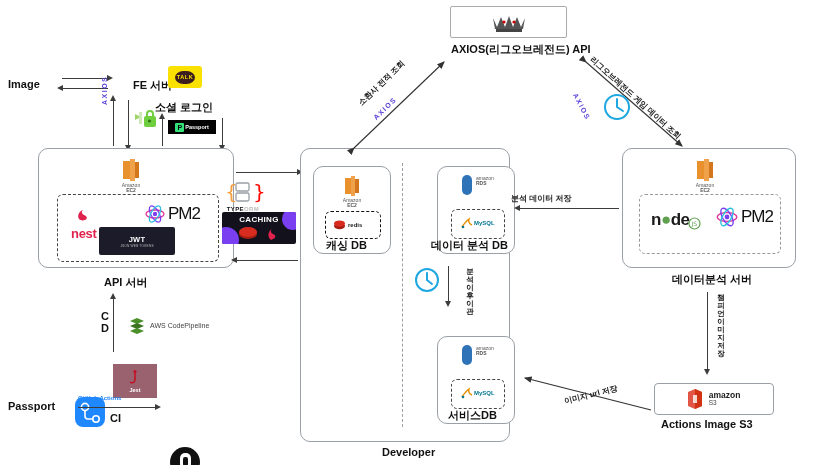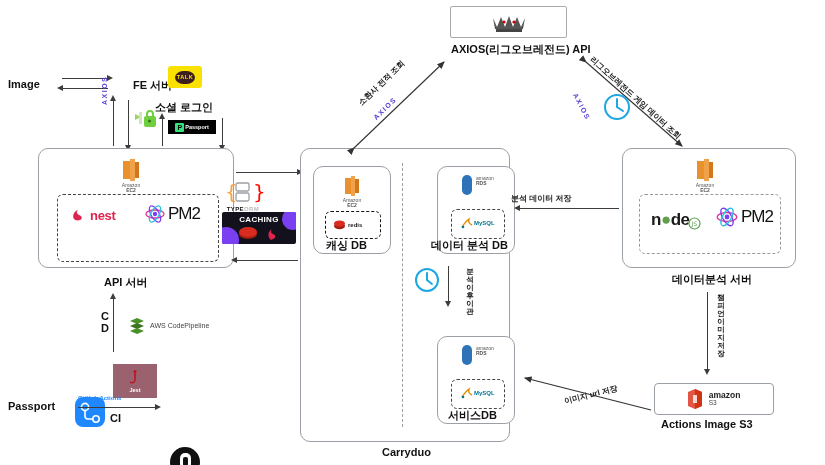--- a/index.html
+++ b/index.html
@@ -58,21 +58,21 @@
   .s3box{width:115px;height:28px;display:flex;align-items:center;justify-content:center;gap:4px;}
   .s3t{line-height:8px;}
   .s3t .a{font-size:8.5px;font-weight:bold;color:#222;}
   .s3t .b{font-size:6.5px;color:#444;}
   .riot{width:115px;height:30px;border:1px solid #aaa;border-radius:2px;background:#fff;
         display:flex;align-items:center;justify-content:center;}
   .cp{display:flex;align-items:center;gap:4px;}
   .cp .t{font-size:7px;color:#444;}
   .typeorm{display:flex;flex-direction:column;align-items:center;}
   .typeorm .tt{font-size:6px;font-weight:bold;color:#111;letter-spacing:.4px;}
-  .nest{display:flex;align-items:center;gap:3px;}
+  .nest{display:flex;align-items:center;gap:3px;flex-direction:column;}
   .nest .nt{color:#e0234e;font-size:13px;font-weight:bold;letter-spacing:-.3px;}
   .pm2{display:flex;align-items:center;gap:2px;}
   .pm2 .pt{font-size:17px;font-weight:500;color:#111;letter-spacing:-1px;}
   .nodejs{display:flex;align-items:center;}
   .nodejs .nt2{font-size:17px;font-weight:600;color:#1a1a1a;letter-spacing:-.5px;}
   .dbcard{width:76px;height:86px;}
   .rdscap{font-size:5px;color:#555;text-align:center;line-height:5px;}
 </style>
 </head>
 <body>
@@ -132,20 +132,24 @@
     <svg width="22" height="22" viewBox="0 0 22 22">
       <g fill="none" stroke-width="1.3">
         <ellipse cx="11" cy="11" rx="9" ry="4" stroke="#e0349b"></ellipse>
         <ellipse cx="11" cy="11" rx="9" ry="4" stroke="#7b3ff2" transform="rotate(60 11 11)"></ellipse>
         <ellipse cx="11" cy="11" rx="9" ry="4" stroke="#2bbede" transform="rotate(-60 11 11)"></ellipse>
       </g>
       <circle cx="11" cy="11" r="2.2" fill="#7b3ff2"></circle>
     </svg>
     <span class="pt">PM2</span>
   </div>
+  <div class="abs jwtbox" style="left:60px;top:78px;">
+    <div class="j">JWT</div>
+    <div class="s">JSON WEB TOKENS</div>
+  </div>
 </div>
 <div class="abs lbl" style="left:104px;top:275px;">API 서버</div>
 
 <div class="abs hline arrow-rt" style="left:236px;top:172px;width:62px;"></div>
 <div class="abs typeorm" style="left:222px;top:178px;">
   <svg width="42" height="28" viewBox="0 0 42 28">
     <text x="3" y="21" font-size="20" fill="#f9a03f" font-family="DejaVu Sans, sans-serif">{</text>
     <text x="31" y="21" font-size="20" fill="#fe0902" font-family="DejaVu Sans, sans-serif">}</text>
     <rect x="14" y="5" width="13" height="8" rx="1.5" fill="none" stroke="#9aa0a6" stroke-width="1.3"></rect>
     <rect x="14" y="15" width="13" height="8" rx="1.5" fill="none" stroke="#9aa0a6" stroke-width="1.3"></rect>
@@ -160,21 +164,21 @@
     <ellipse cx="15" cy="9" rx="9" ry="5" fill="#a41e11"></ellipse>
     <ellipse cx="15" cy="7" rx="9" ry="5" fill="#d82c20"></ellipse>
     <path d="M38 15 C34 12 35 6 39 4 C37 6 38 8 40 9 C43 10 43 13 40 14 z" fill="#e0234e"></path>
   </svg>
 </div>
 <div class="abs hline arrow-lf" style="left:236px;top:260px;width:62px;"></div>
 
 <div class="abs card" style="left:300px;top:148px;width:208px;height:292px;">
   <div class="abs" style="left:101px;top:14px;width:1px;height:264px;border-left:1.2px dashed #9aa0a6;"></div>
 </div>
-<div class="abs lbl" style="left:382px;top:446px;">Carryduo</div>
+<div class="abs lbl" style="left:382px;top:446px;">Developer</div>
 
 <div class="abs card dbcard" style="left:313px;top:166px;">
   <div class="abs" style="left:28px;top:8px;">
     <svg width="20" height="22" viewBox="0 0 20 22">
       <path d="M3 3 h6 v16 h-6 z" fill="#E8912D"></path>
       <path d="M9 1 h4 v20 h-4 z" fill="#F0A24B"></path>
       <path d="M13 4 h4 v14 h-4 z" fill="#D4761C"></path>
     </svg>
   </div>
   <div class="abs rdscap" style="left:18px;top:31px;width:40px;">

